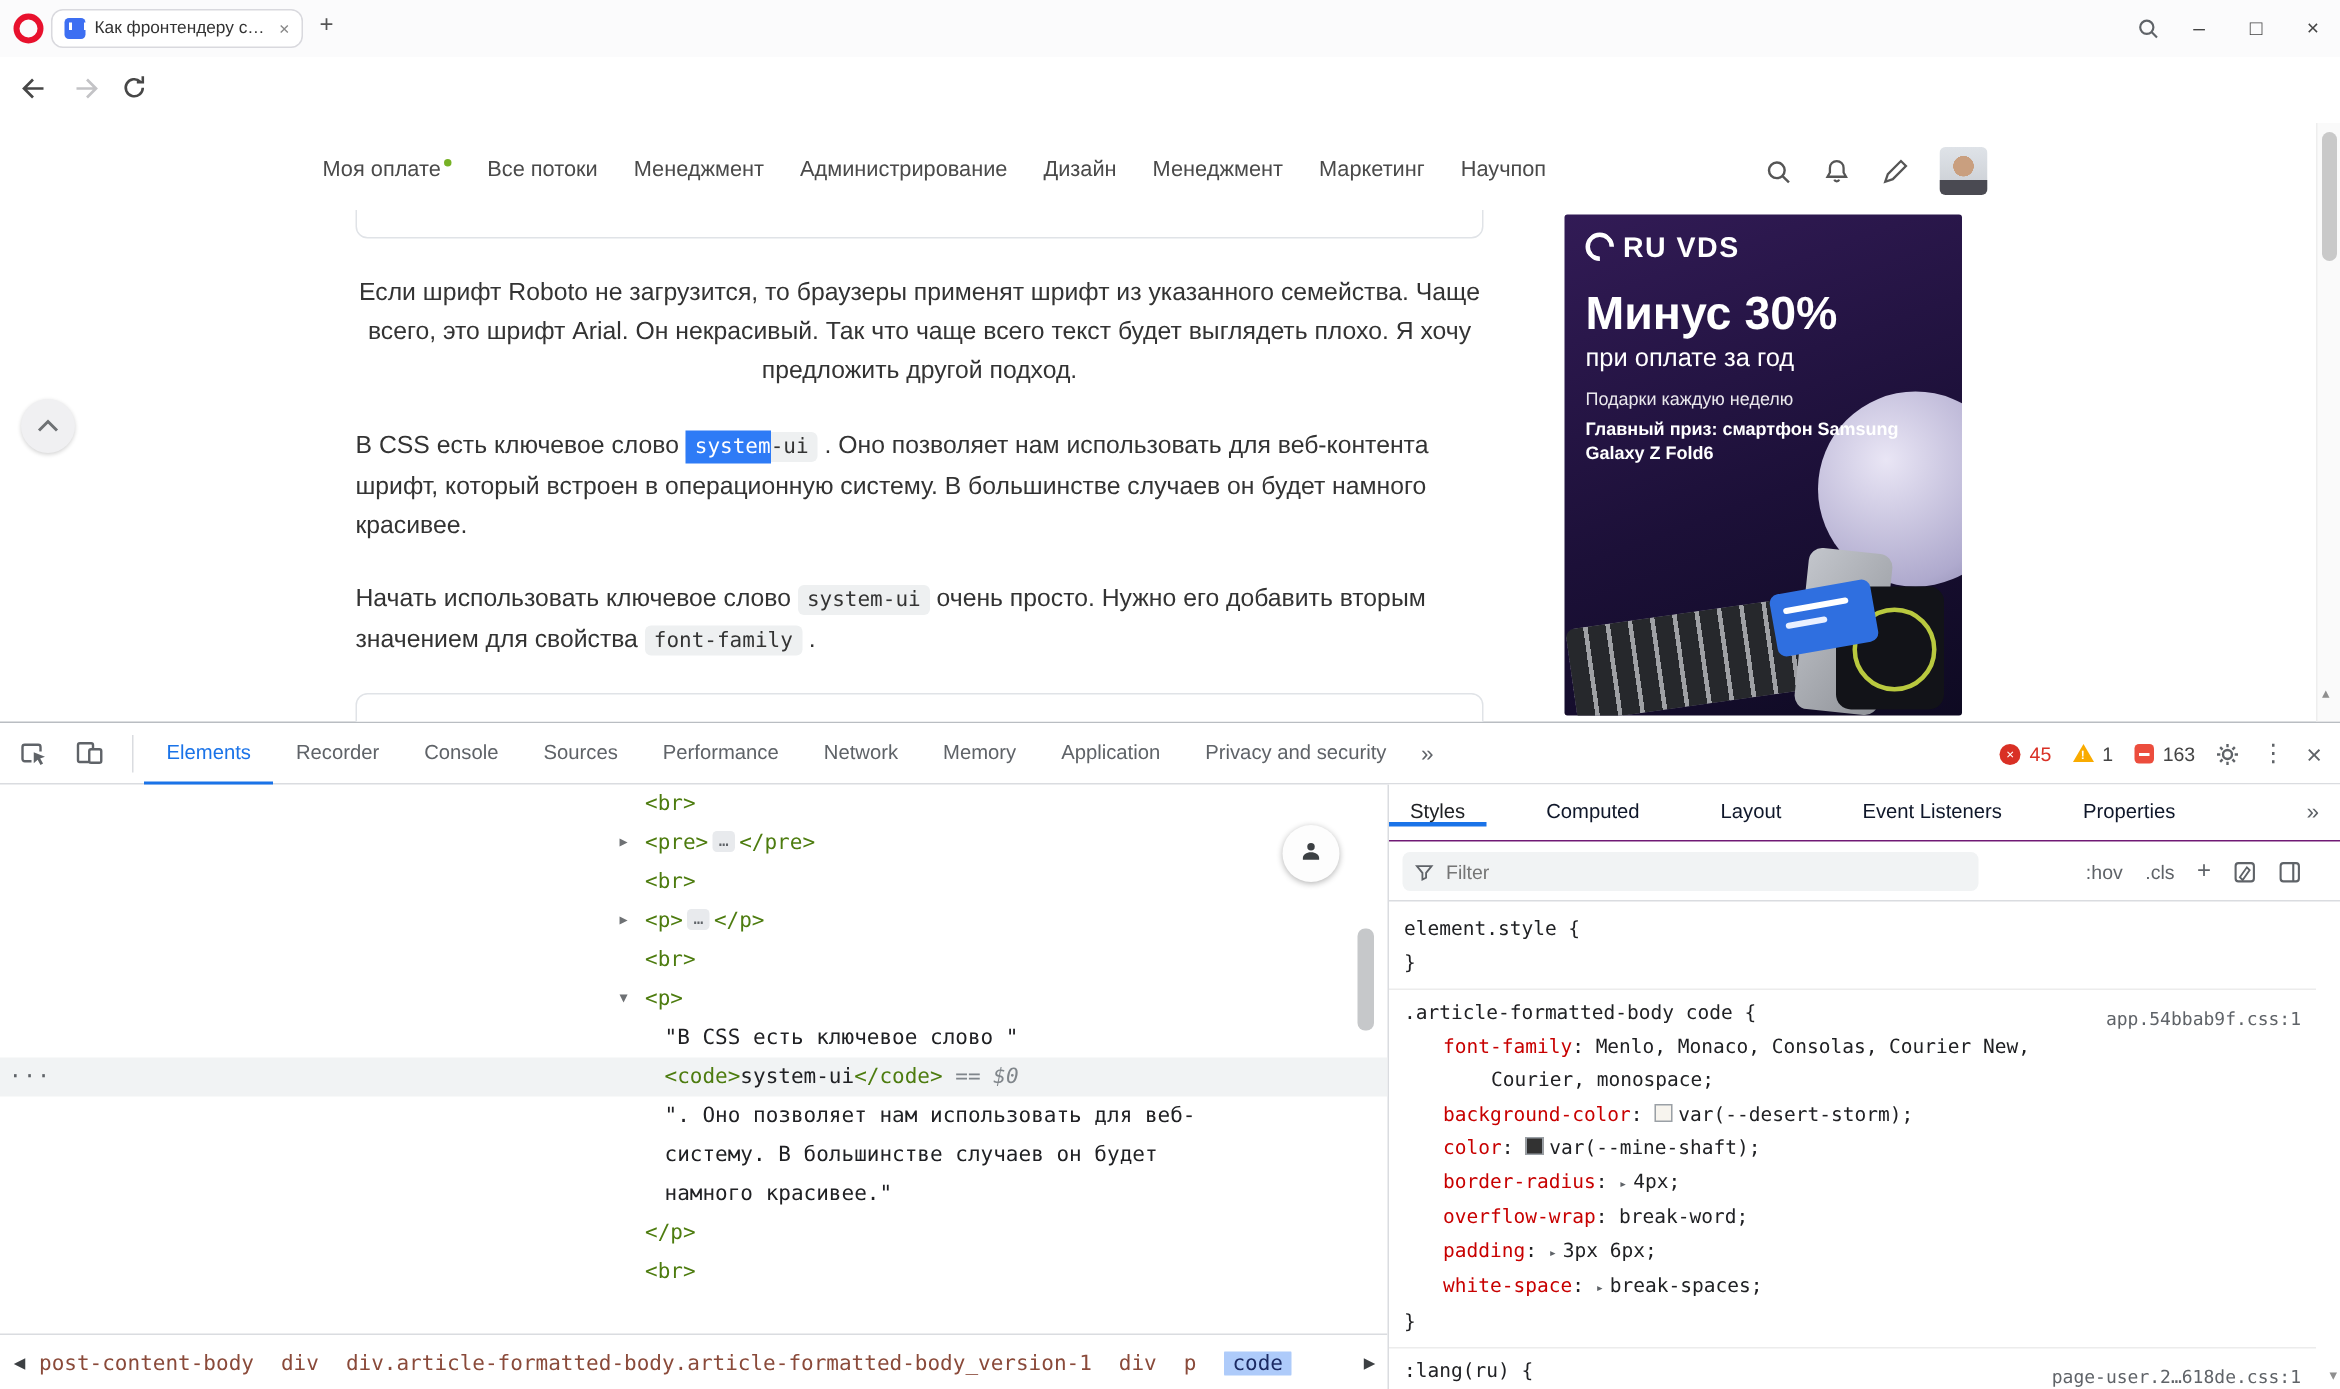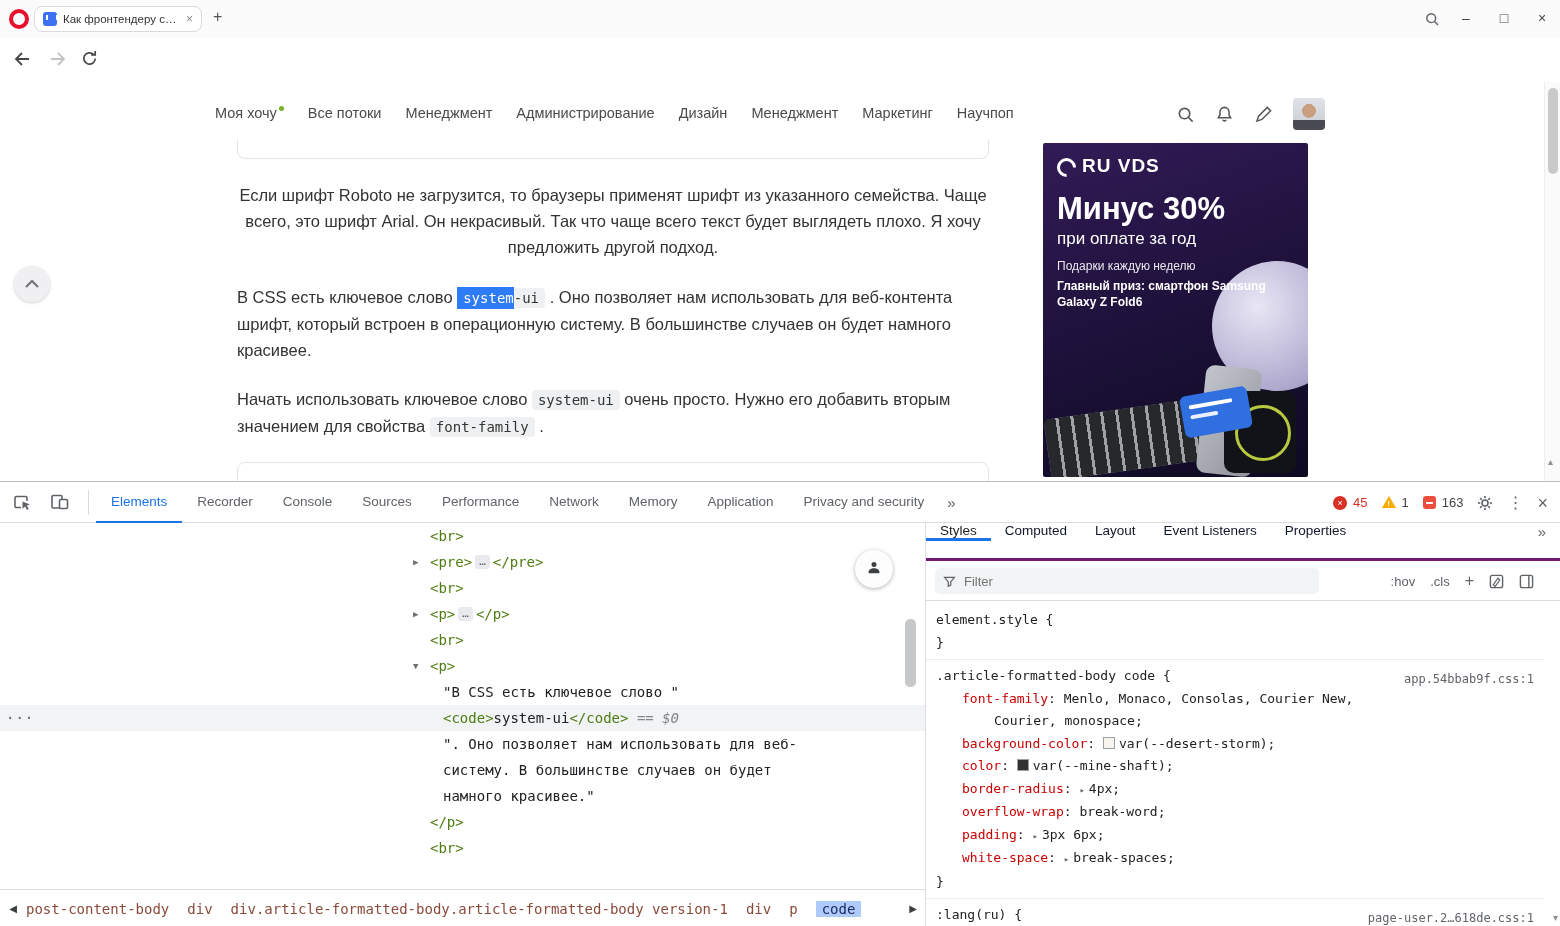--- a/index.html
+++ b/index.html
@@ -42,21 +42,21 @@
   .blockpartial{position:absolute;left:237px;width:750px;border:1px solid #e0e3e7;border-radius:8px;background:#fff;z-index:1;}
   .para{position:absolute;left:237px;width:752px;margin:0;font-size:16.5px;line-height:26px;color:#333;z-index:2;}
   .chip{font-family:"DejaVu Sans Mono",monospace;font-size:14px;background:#eef0f1;border-radius:4px;padding:2px 6px;color:#343434;white-space:nowrap;}
   .chip .selhl{background:#2e7bf6;color:#fff;margin:-2px 0 -2px -6px;padding:3px 0 3px 6px;}
   #scrolltop{position:absolute;left:14px;top:184px;width:36px;height:36px;border-radius:50%;background:#f0f0f2;box-shadow:0 1px 3px rgba(0,0,0,.18);display:flex;align-items:center;justify-content:center;z-index:6;}
   
   #ad{position:absolute;left:1043px;top:61px;width:265px;height:334px;border-radius:2px;overflow:hidden;
       background:linear-gradient(160deg,#321b56 0%,#1c1038 55%,#0e0a22 100%);color:#fff;z-index:2;}
   #ad .planet{position:absolute;right:-34px;top:118px;width:130px;height:130px;border-radius:50%;
       background:radial-gradient(circle at 35% 35%, #f4f1ff, #b7b2d6 70%, #8a86ad);opacity:.95;}
-  #ad .logo{position:absolute;left:14px;top:12px;display:flex;align-items:flex-end;gap:6px;font-weight:bold;font-size:19px;letter-spacing:1px;}
+  #ad .logo{position:absolute;left:14px;top:12px;display:flex;align-items:flex-start;gap:6px;font-weight:bold;font-size:19px;letter-spacing:1px;}
   #ad .logoC{width:13px;height:13px;border:3px solid #fff;border-right-color:transparent;border-radius:50%;transform:rotate(45deg);}
   #ad .h1{position:absolute;left:14px;top:48px;font-size:31px;font-weight:bold;}
   #ad .h2{position:absolute;left:14px;top:86px;font-size:17px;}
   #ad .s1{position:absolute;left:14px;top:116px;font-size:12px;opacity:.9;}
   #ad .s2{position:absolute;left:14px;top:136px;font-size:12px;font-weight:bold;}
   #ad .s3{position:absolute;left:14px;top:152px;font-size:12px;font-weight:bold;}
   #ad .kbd{position:absolute;left:4px;bottom:6px;width:152px;height:62px;border-radius:6px;transform:rotate(-8deg);
       background:repeating-linear-gradient(90deg,#26282c 0 12px,#9fa1a5 12px 15px),
                  repeating-linear-gradient(0deg,rgba(160,162,166,0) 0 12px,#9fa1a5 12px 15px),#c9cacd;z-index:3;}
   #ad .phone{position:absolute;left:158px;bottom:2px;width:56px;height:108px;border-radius:9px;transform:rotate(6deg);
@@ -109,21 +109,21 @@
 
   
   #crumbbar{position:absolute;left:0;top:407px;width:925px;height:38px;border-top:1px solid #dadce0;box-sizing:border-box;background:#fff;display:flex;align-items:center;}
   #crumb-prev{width:26px;text-align:center;color:#3c4043;font-size:10px;flex:none;}
   #crumbs{display:flex;gap:18px;font-family:"DejaVu Sans Mono",monospace;font-size:14px;color:#8a4a3a;overflow:hidden;white-space:nowrap;flex:1;}
   #crumbs .crumb.active{background:#aecbfa;color:#1b2a63;border-radius:3px;padding:2px 6px;margin:-2px 0;}
   #crumb-next{width:24px;text-align:center;color:#3c4043;font-size:10px;flex:none;}
 
   
   #stylespane{position:absolute;left:925px;top:41px;width:635px;height:404px;border-left:1px solid #dadce0;box-sizing:border-box;background:#fff;}
-  #subtabs{position:absolute;left:0;top:0;width:100%;height:38px;border-bottom:3px solid #701a75;box-sizing:border-box;display:flex;align-items:flex-start;}
+  #subtabs{position:absolute;left:0;top:0;width:100%;height:38px;border-bottom:1px solid #701a75;box-sizing:border-box;display:flex;align-items:center;gap:26px;}
   #subtabs .stab{display:flex;align-items:center;padding:0 14px;font-size:13.5px;color:#0f172a;white-space:nowrap;border-bottom:3px solid transparent;box-sizing:border-box;}
   #subtabs .stab.active{color:#202124;border-bottom-color:#1a73e8;}
   #subtabs .more{margin-left:auto;display:flex;align-items:center;padding:0 14px;color:#5f6368;font-size:15px;}
   #stoolbar{position:absolute;left:0;top:38px;width:100%;height:40px;border-bottom:1px solid #dadce0;box-sizing:border-box;}
   #filterbox{position:absolute;left:9px;top:7px;width:384px;height:26px;background:#f1f3f4;border-radius:5px;display:flex;align-items:center;padding:0 8px;box-sizing:border-box;gap:6px;}
   #filterbox input{border:none;outline:none;background:transparent;font-size:13px;color:#202124;width:100%;font-family:"Liberation Sans",sans-serif;}
   #stool-right{position:absolute;right:26px;top:0;height:40px;display:flex;align-items:center;gap:15px;color:#5f6368;font-size:13px;}
   #stool-right .tgl{cursor:pointer;}
   #scontent{position:absolute;left:0;top:78px;width:618px;height:326px;overflow:hidden;padding:8px 10px 0 10px;box-sizing:border-box;
       font-family:"DejaVu Sans Mono",monospace;font-size:13px;line-height:22.5px;color:#202124;}
@@ -241,21 +241,21 @@
         </svg>
     </div>
   </div>
 
   <div id="page">
 
     <div class="blockpartial" style="top:6px;height:69px;"></div>
 
     <div id="siteheader">
       <div id="sitenav">
-        <span class="it"><span>Моя хочу</span><span class="greendot"></span></span>
+        <span class="it"><span>Моя оплате</span><span class="greendot"></span></span>
         <span class="it">Все потоки</span>
         <span class="it">Менеджмент</span>
         <span class="it">Администрирование</span>
         <span class="it">Дизайн</span>
         <span class="it">Менеджмент</span>
         <span class="it">Маркетинг</span>
         <span class="it">Научпоп</span>
       </div>
       <div id="site-icons">
         <span class="ico">

